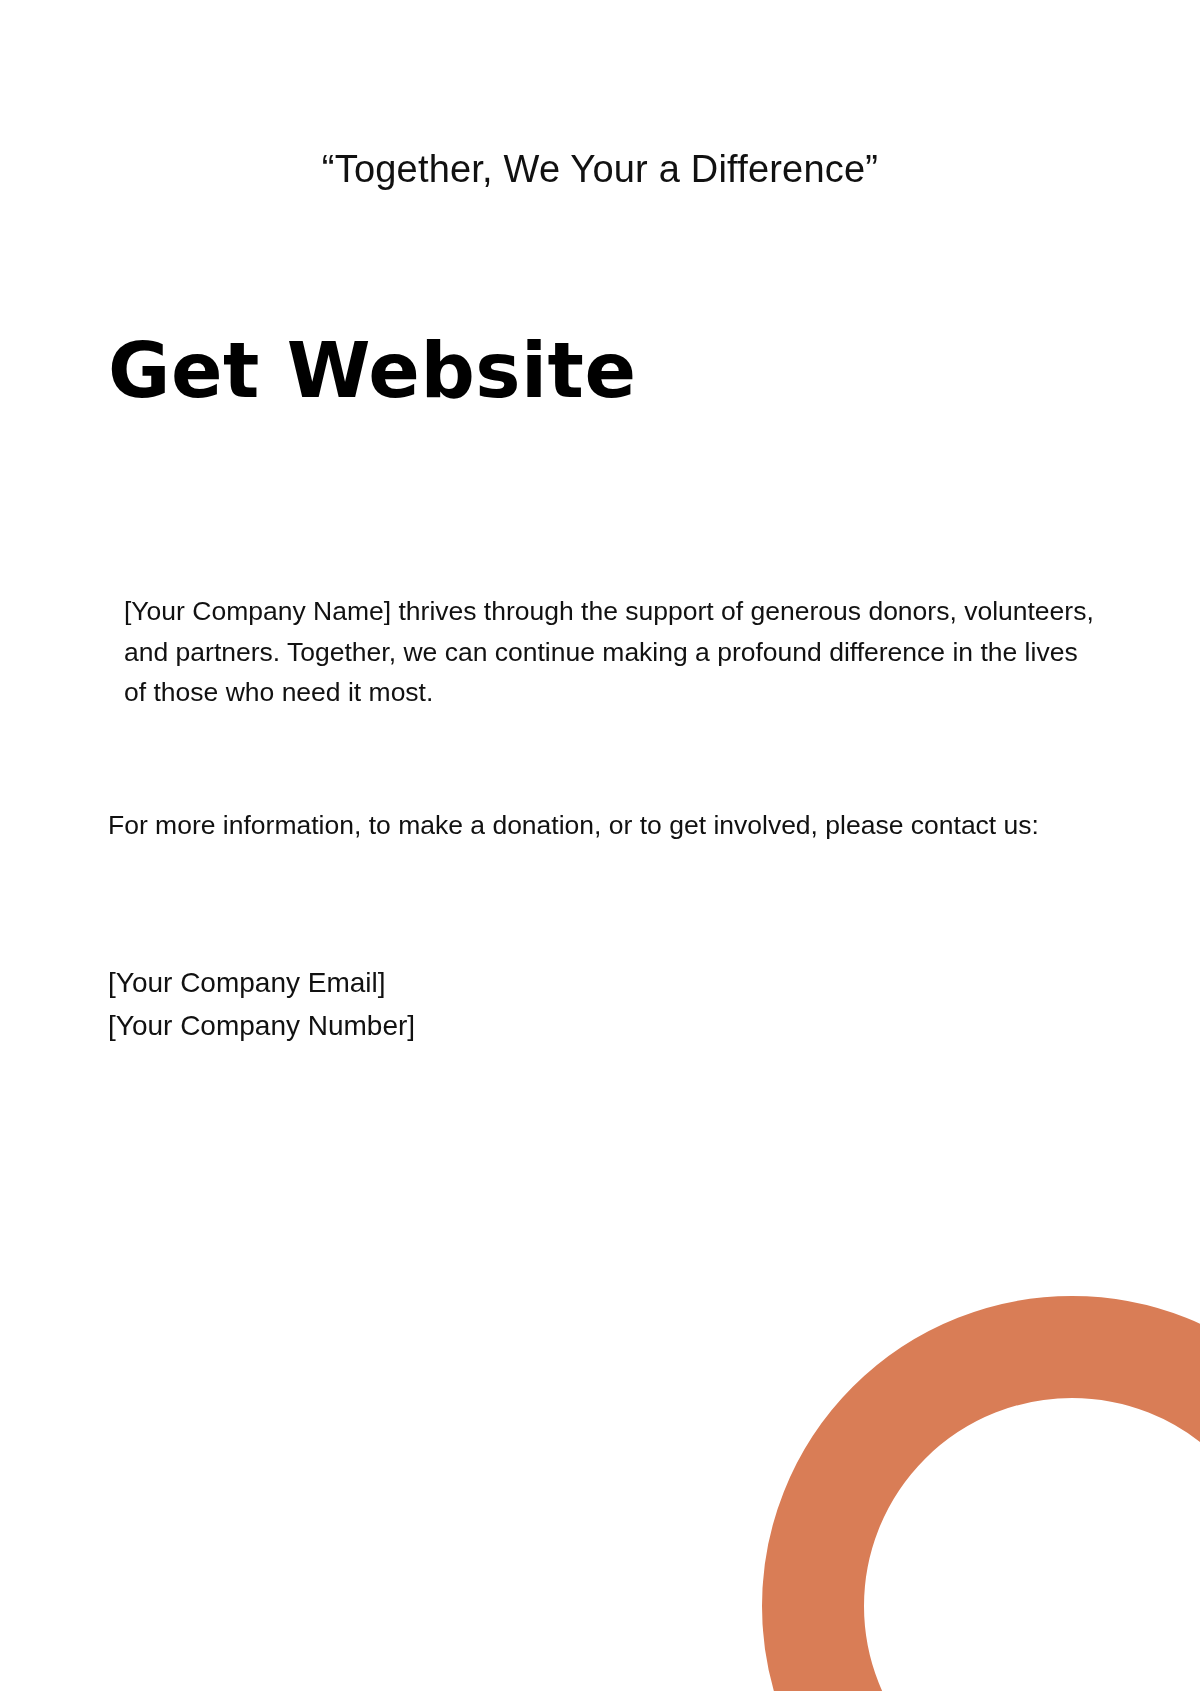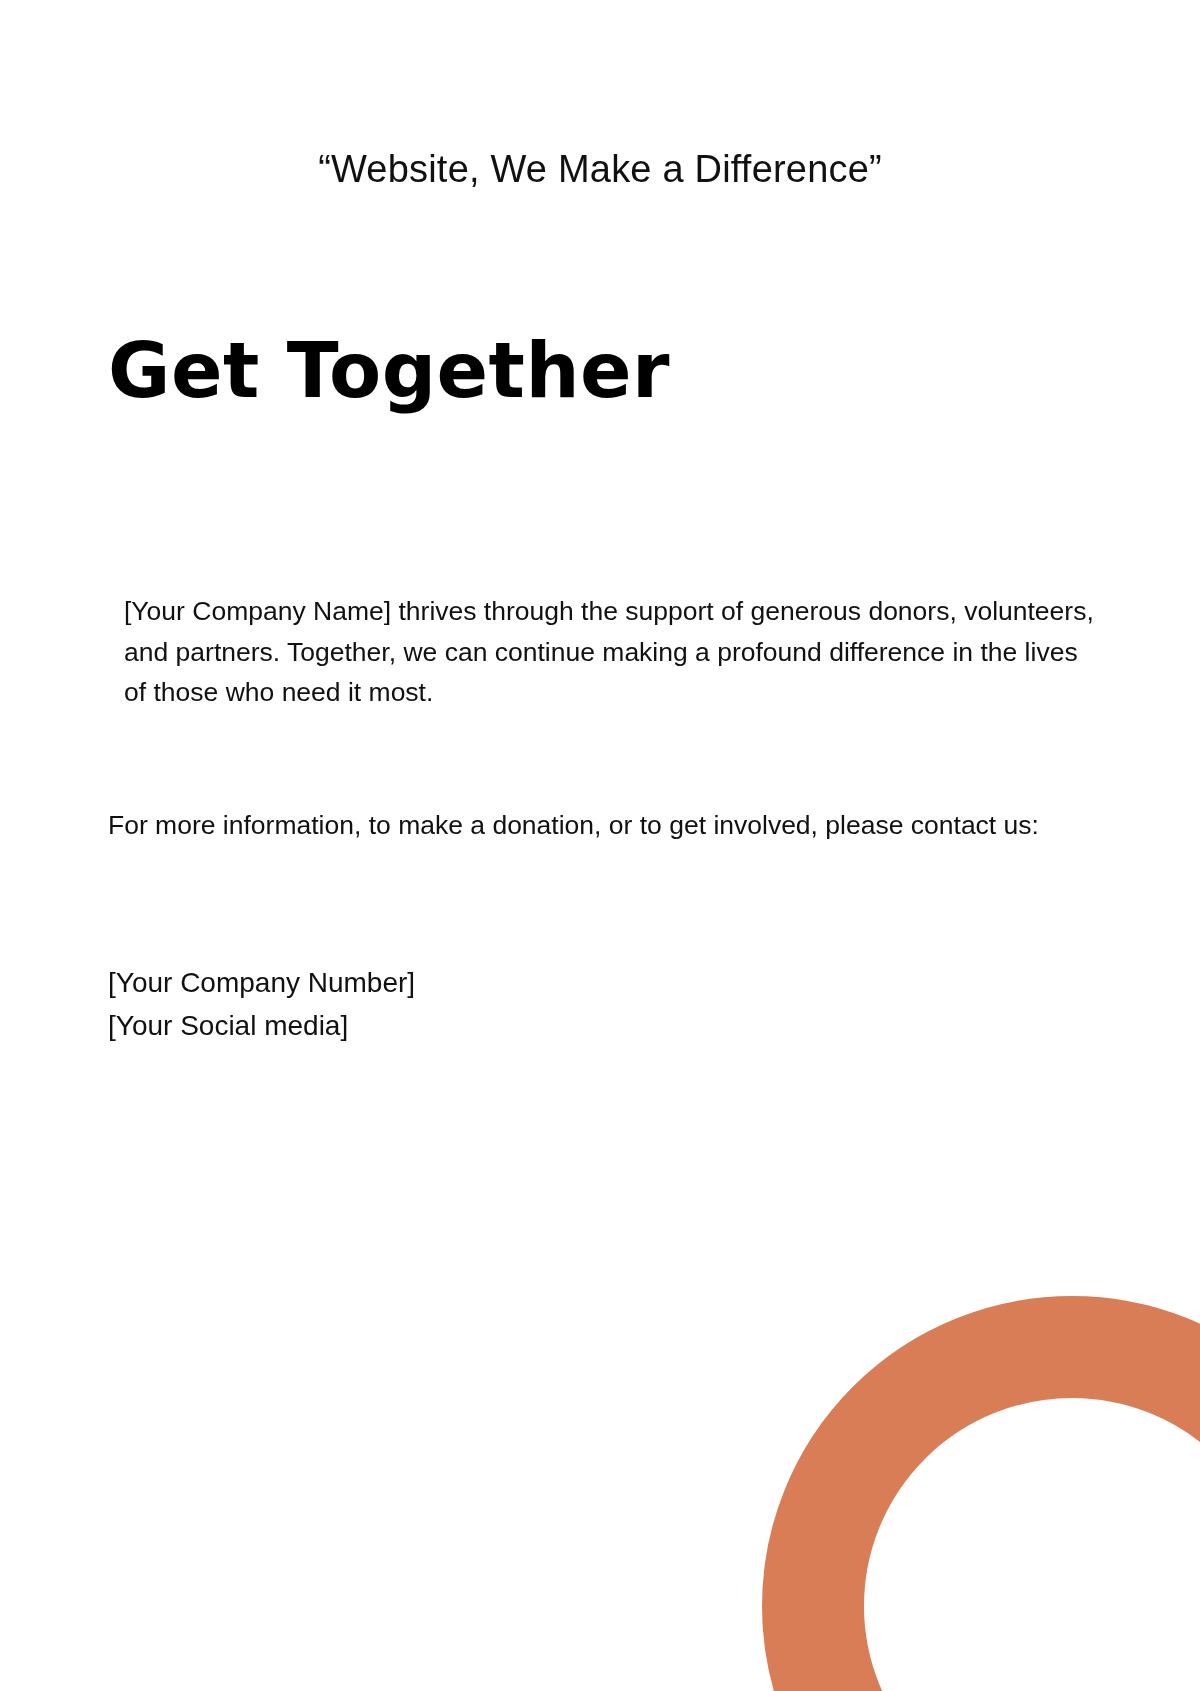--- a/index.html
+++ b/index.html
@@ -32,22 +32,22 @@
     .ring {
       position: absolute; left: 762px; top: 1296px;
       width: 620px; height: 620px; border-radius: 50%;
       box-sizing: border-box; border: 102px solid #D97D56;
     }
   </style>
 </head>
 <body>
 
 <div>
-  <div class="quote">“Website, We Make a Difference”</div>
-  <h1 class="title" style="margin:0">Get Together</h1>
+  <div class="quote">“Together, We Your a Difference”</div>
+  <h1 class="title" style="margin:0">Get Website</h1>
   <p class="para para1" style="margin:16px">[Your Company Name] thrives through the support of generous donors, volunteers, and partners. Together, we can continue making a profound difference in the lives of those who need it most.</p>
   <p class="para para2" style="margin:0">For more information, to make a donation, or to get involved, please contact us:</p>
   <ul class="contacts">
+    <li>[Your Company Email]</li>
     <li>[Your Company Number]</li>
-    <li>[Your Social media]</li>
   </ul>
   <div class="ring"></div>
 </div>
 
 </body></html>

